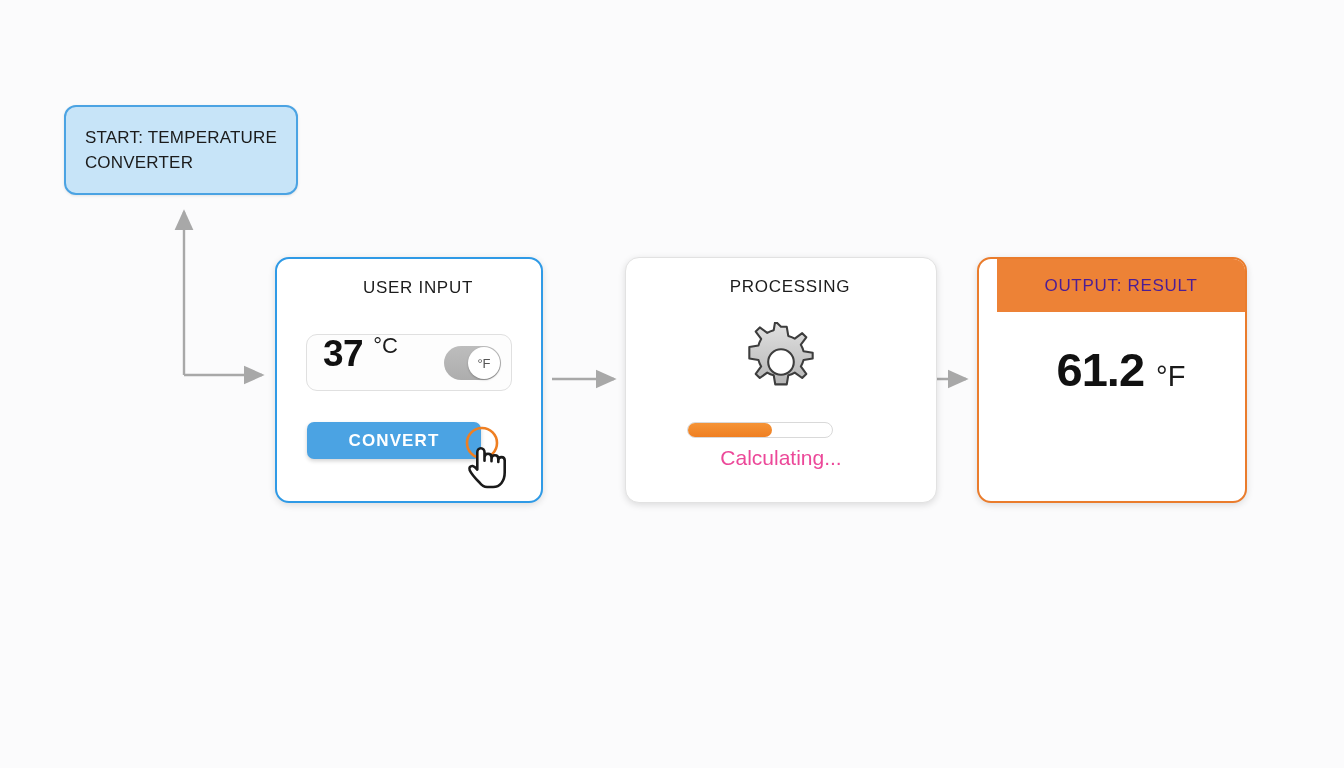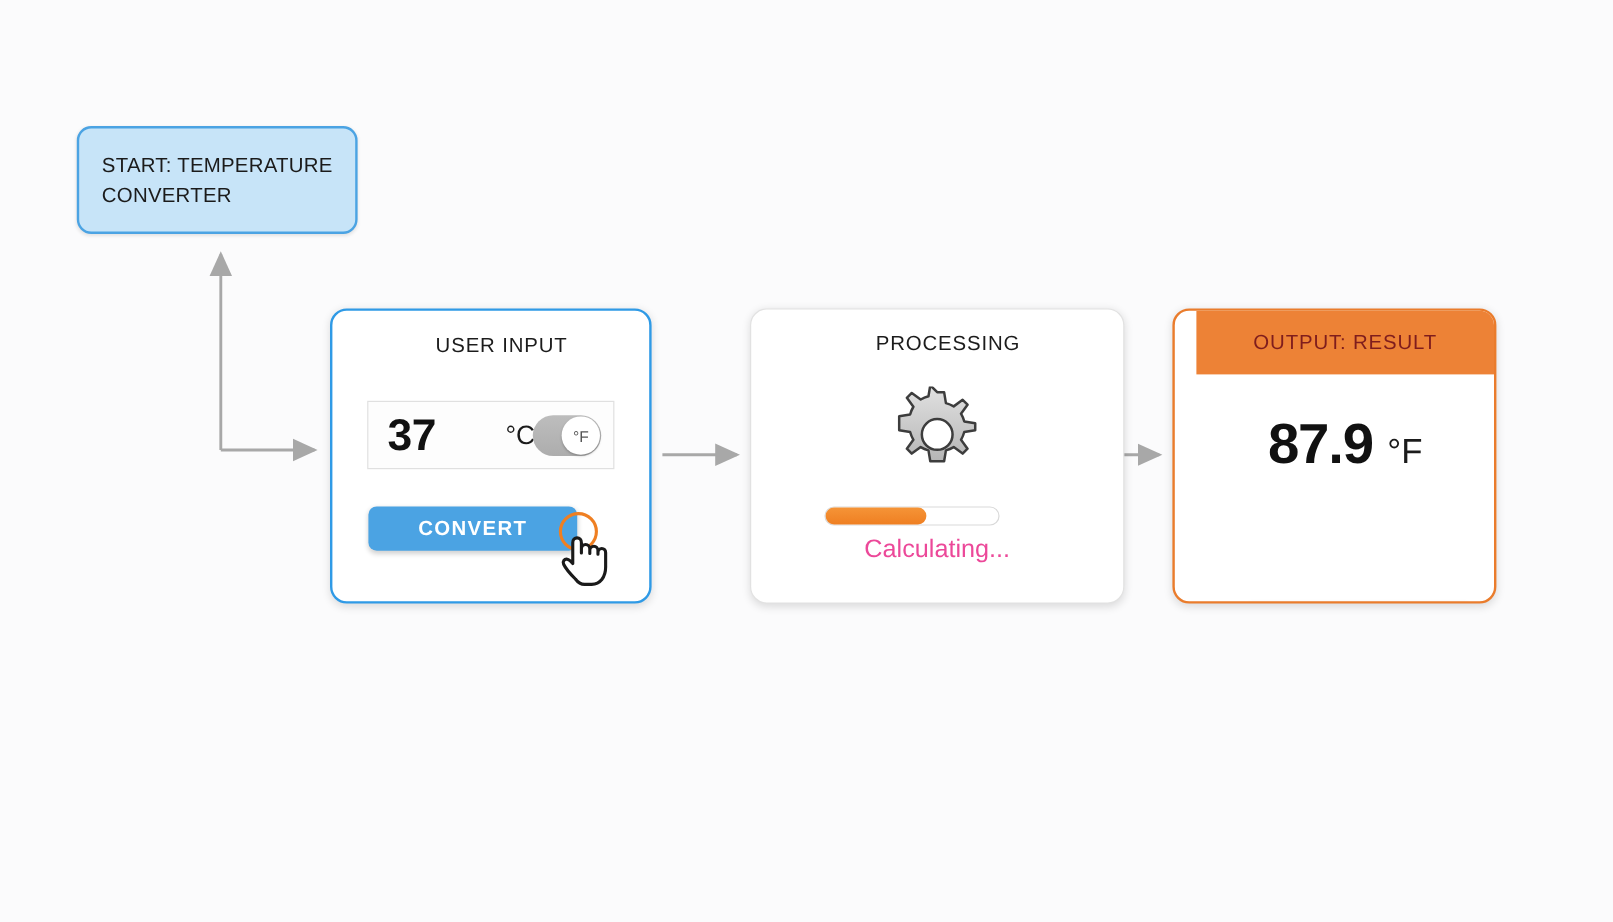--- a/index.html
+++ b/index.html
@@ -97,25 +97,24 @@
 
   
   .temp-field {
     position: absolute;
     left: 29px;
     top: 75px;
     width: 206px;
     height: 57px;
     background: #fdfdfd;
     border: 1px solid #e0e0e0;
-    border-radius: 0;
-    box-sizing: border-box;
-    display: flex;
-    align-items: center;
-    gap: 48px;
+    border-radius: 11px;
+    box-sizing: border-box;
+    display: flex;
+    align-items: flex-start;
   }
   .temp-value {
     font-size: 37px;
     font-weight: bold;
     color: #111;
     margin-left: 16px;
     letter-spacing: -0.5px;
     line-height: 1;
   }
   .temp-unit {
@@ -220,21 +219,21 @@
   
   .output-header {
     height: 53px;
     background: #ed8236;
     display: flex;
     align-items: center;
     justify-content: center;
   }
   .output-header-title {
     font-size: 17px;
-    color: #7f1d1d;
+    color: #4c1d95;
     letter-spacing: 0.7px;
   }
   .output-body {
     position: relative;
     height: calc(100% - 53px);
   }
   .result-row {
     position: absolute;
     left: 0;
     right: 0;
@@ -353,21 +352,21 @@
 
     <div class="progress-caption">Calculating...</div>
   </div>
 
   <div class="card" id="card-output">
     <div class="output-header">
       <span class="output-header-title">OUTPUT: RESULT</span>
     </div>
     <div class="output-body">
       <div class="result-row">
-        <span class="result-value">87.9</span>
+        <span class="result-value">61.2</span>
         <span class="result-unit">°F</span>
       </div>
       <button class="btn" id="new-conversion-button">NEW CONVERSION</button>
     </div>
   </div>
 
   <div class="cursor-layer">
     <svg width="80" height="75" viewBox="0 0 80 75">
       <circle cx="27" cy="18" r="15" fill="none" stroke="#ef7f22" stroke-width="2.6"></circle>
       <g>

